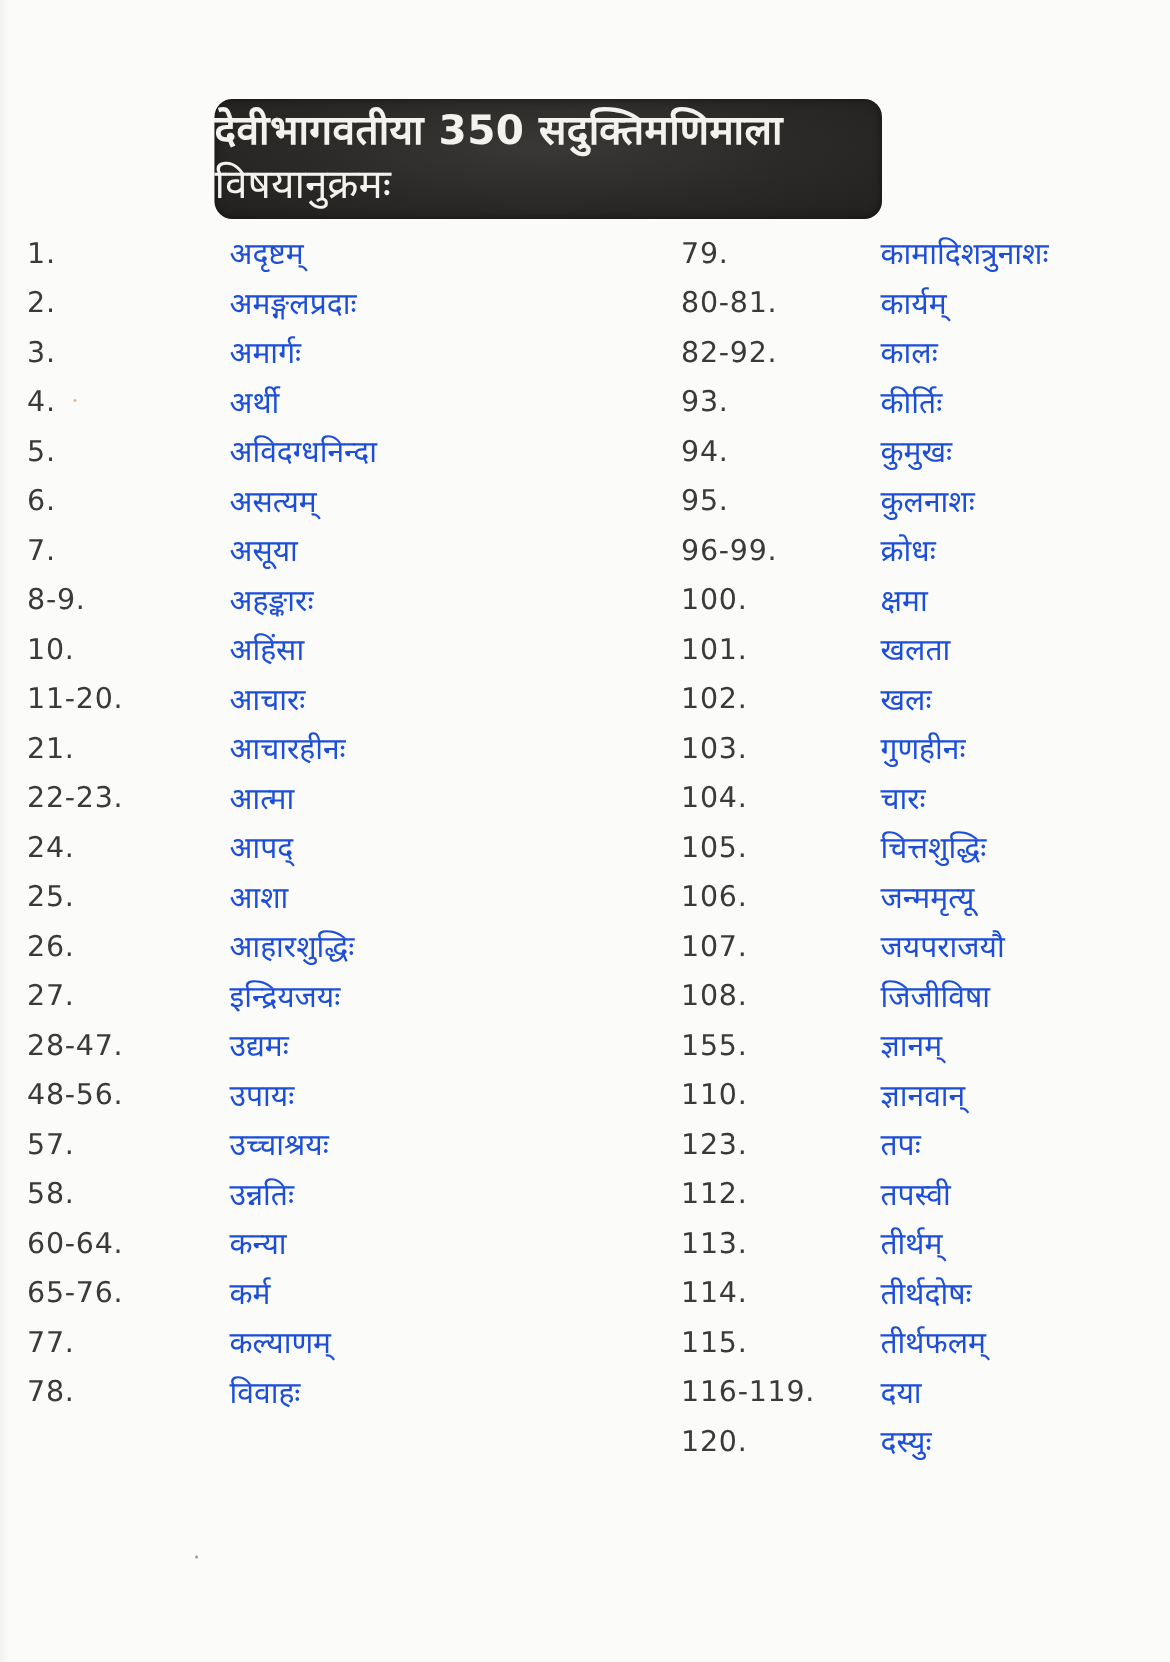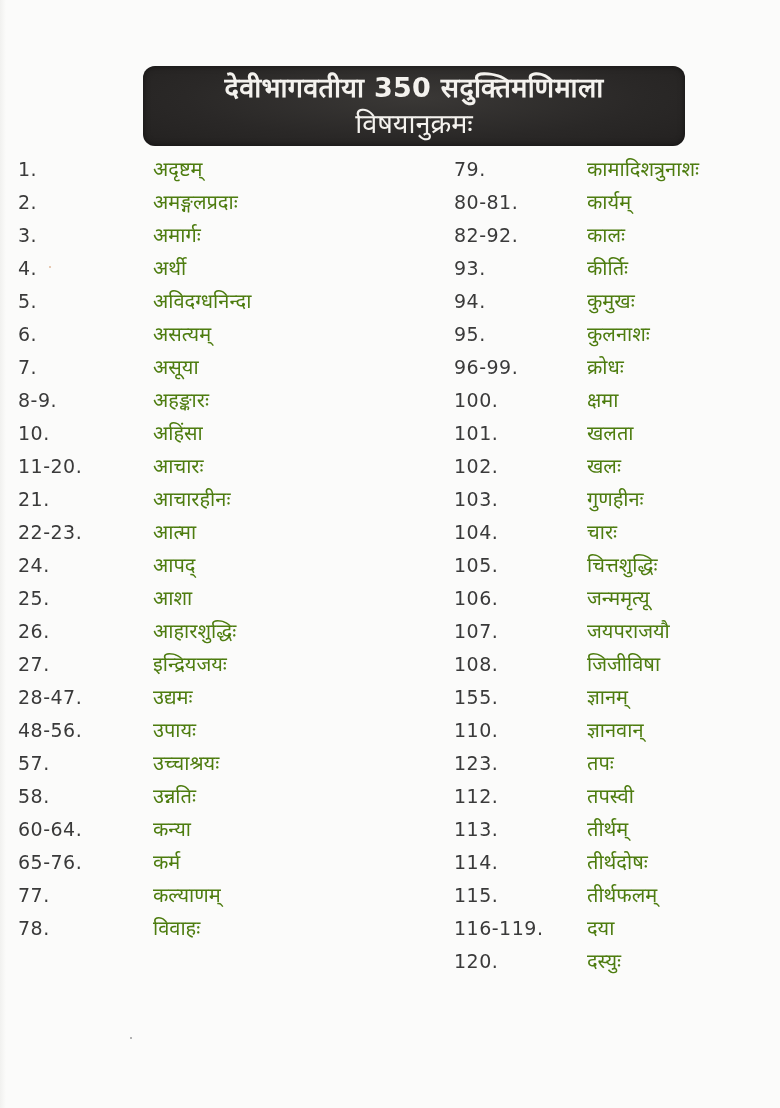--- a/index.html
+++ b/index.html
@@ -18,26 +18,26 @@
     .page-edge {
       position: absolute;
       left: 0; top: 0; bottom: 0;
       width: 6px;
       background: linear-gradient(to right, #f1f1ef, #fbfbfa);
     }
     .title-box {
       position: absolute;
       left: 143px;
       top: 66px;
-      width: 542px;
+      width: 445px;
       height: 80px;
       background: radial-gradient(ellipse at 50% 40%, #3a3836 0%, #2a2827 60%, #232120 100%);
       border-radius: 12px;
       color: #f4f2ee;
-      text-align: center;
+      text-align: left;
       box-shadow: inset 0 0 6px rgba(0,0,0,0.5);
     }
     .title-line1 {
       position: absolute;
       left: 0; right: 0;
       top: 4px;
       font-size: 27px;
       font-weight: bold;
       line-height: 36px;
       letter-spacing: 0.3px;
@@ -68,21 +68,21 @@
       color: #3a3a3a;
       font-family: "DejaVu Sans", sans-serif;
       font-size: 19px;
       letter-spacing: 0.5px;
     }
     .col-left .num { left: 18px; }
     .col-right .num { left: 20px; }
     .topic {
       position: absolute;
       top: 0;
-      color: #4d7c0f;
+      color: #1d4ed8;
       font-family: "DejaVu Sans", sans-serif;
       font-size: 20px;
     }
     .col-left .topic { left: 153px; }
     .col-right .topic { left: 153px; }
     .speck {
       position: absolute;
       width: 2px; height: 2px;
       background: #9a9a9a;
       border-radius: 50%;

